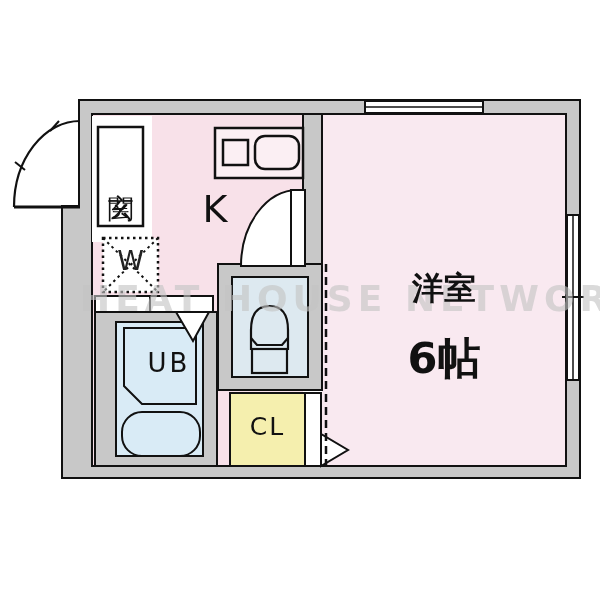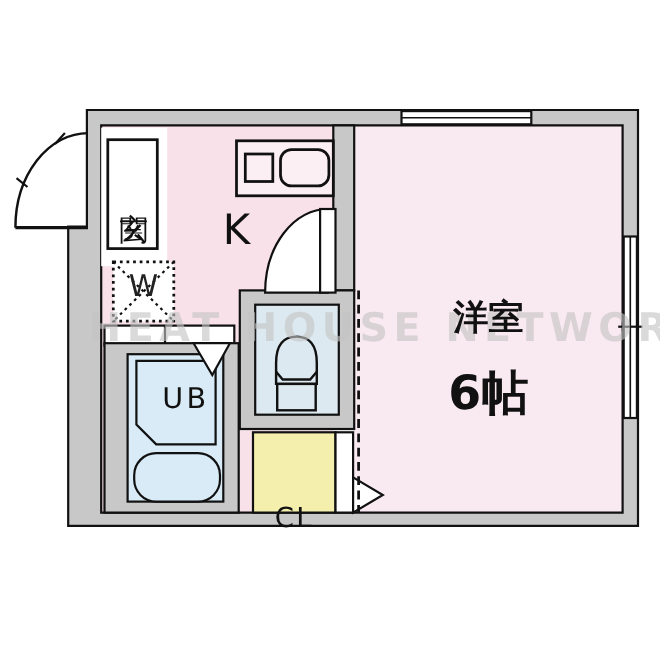--- a/index.html
+++ b/index.html
@@ -11,21 +11,21 @@
   .lbl{position:absolute;color:#111;text-align:center;line-height:1.05;
        font-family:"DejaVu Sans",sans-serif;}
   .lbl-entrance{left:98px;top:127px;width:45px;height:99px;
        writing-mode:vertical-rl;text-orientation:upright;
        display:flex;align-items:center;justify-content:center;
        font-size:26px;font-weight:500;letter-spacing:5px;}
   .lbl-kitchen{left:110px;top:190px;width:210px;font-size:38px;font-weight:500;}
   .lbl-washer{left:103px;top:247px;width:55px;font-size:27px;font-weight:500;color:#222;}
   .lbl-toilet{left:228px;top:281px;width:84px;font-size:17px;font-weight:500;}
   .lbl-bath{left:116px;top:350px;width:106px;font-size:26px;font-weight:500;letter-spacing:3px;}
-  .lbl-closet{left:230px;top:414px;width:75px;font-size:25px;font-weight:500;letter-spacing:2px;margin-top:44px;}
+  .lbl-closet{left:230px;top:414px;width:75px;font-size:25px;font-weight:500;letter-spacing:2px;}
   .lbl-room-name{left:322px;top:272px;width:244px;font-size:32px;font-weight:600;}
   .lbl-room-size{left:322px;top:324px;width:244px;font-size:43px;font-weight:600;margin-top:12px;}
   .watermark{position:absolute;left:80px;top:278px;width:520px;white-space:nowrap;
        font-size:36px;font-weight:700;letter-spacing:5px;
        color:rgba(195,195,195,0.62);z-index:5;pointer-events:none;}
   .lbl{z-index:6;}
 </style>
 </head>
 <body>
 

